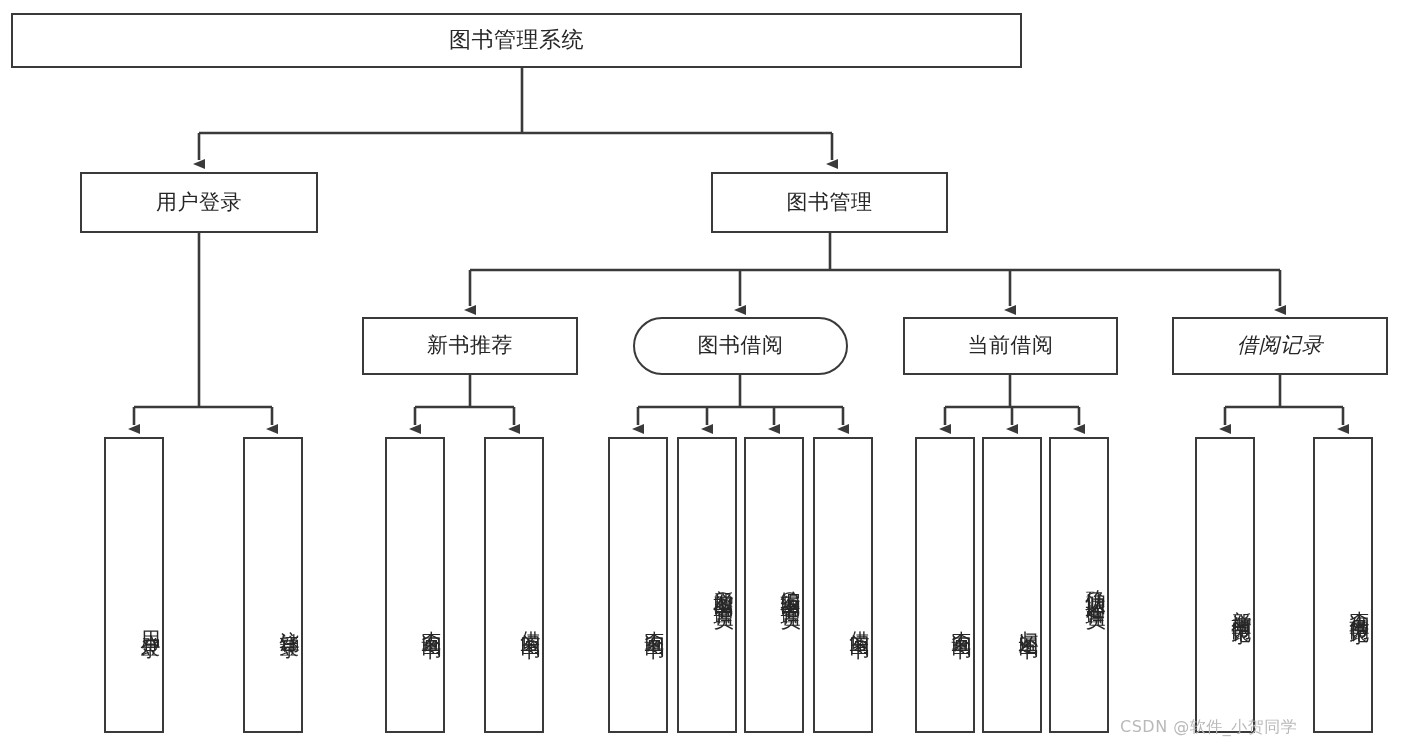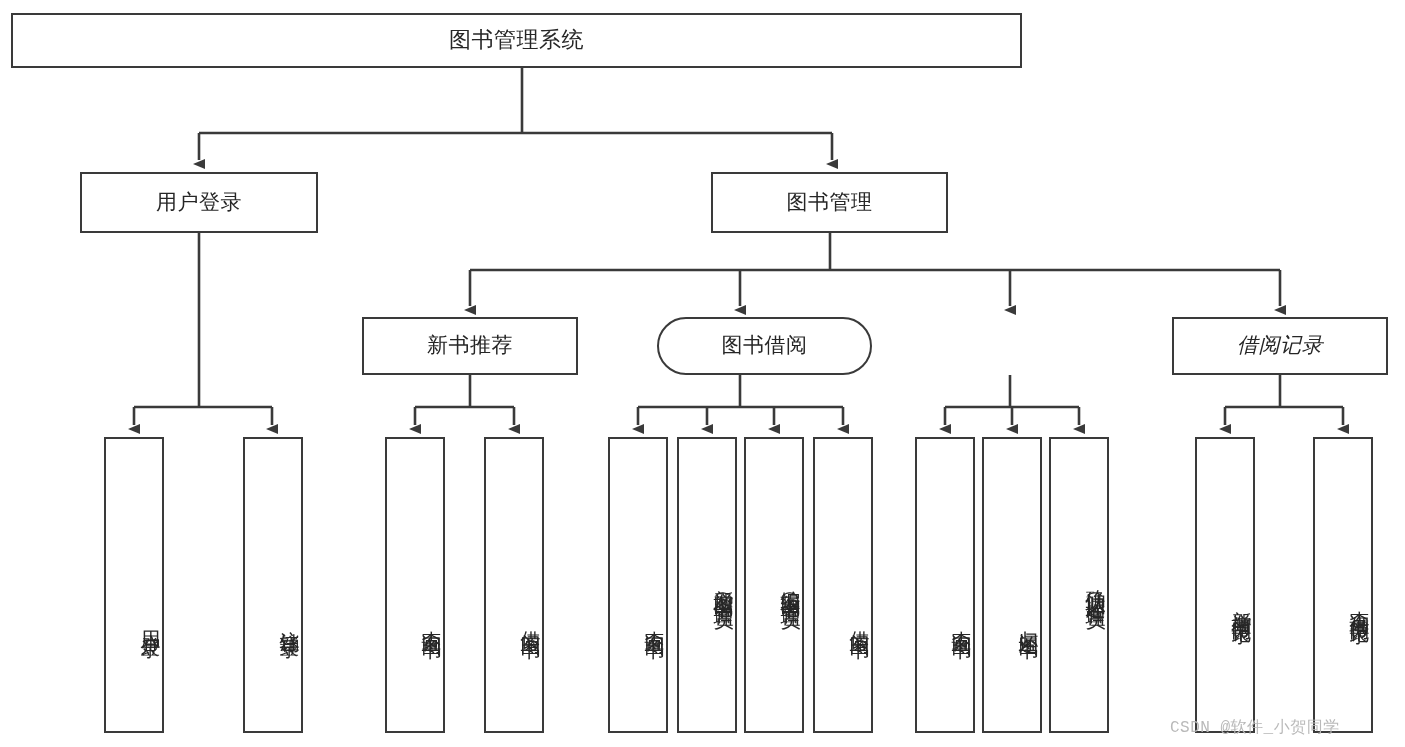--- a/index.html
+++ b/index.html
@@ -132,22 +132,25 @@
   <div class="node node-h" style="left:80px; top:172px; width:238px; height:61px;">
     <span>用户登录</span>
   </div>
   <div class="node node-h" style="left:362px; top:317px; width:216px; height:58px;">
     <span>新书推荐</span>
   </div>
 
   <div class="node node-h" style="left:711px; top:172px; width:237px; height:61px;">
     <span>图书管理</span>
   </div>
-  <div class="node node-h" style="left:657px; top:317px; width:215px; height:58px;border-radius:29px;">
+  <div class="node node-h" style="left:633px; top:317px; width:215px; height:58px;border-radius:29px;">
     <span>图书借阅</span>
+  </div>
+  <div class="node node-h" style="left:903px; top:317px; width:215px; height:58px;">
+    <span>当前借阅</span>
   </div>
   <div class="node node-h" style="left:1172px; top:317px; width:216px; height:58px;font-style:italic;">
     <span>借阅记录</span>
   </div>
 
   <div class="node node-v" style="left:104px; top:437px; width:60px; height:296px; padding-top:72px;">
     <span class="vtxt">用户登录</span>
   </div>
   <div class="node node-v" style="left:243px; top:437px; width:60px; height:296px; padding-top:72px;">
     <span class="vtxt">注销登录</span>
@@ -183,15 +186,15 @@
     <span class="vtxt">确认归还（管理员）</span>
   </div>
 
   <div class="node node-v" style="left:1195px; top:437px; width:60px; height:296px; padding-top:38px;">
     <span class="vtxt">新增借阅记录</span>
   </div>
   <div class="node node-v" style="left:1313px; top:437px; width:60px; height:296px; padding-top:38px;">
     <span class="vtxt">查询借阅记录</span>
   </div>
 
-  <div class="watermark" style="left:1170px; top:717px;font-family:Liberation Mono, monospace;">CSDN @软件_小贺同学</div>
+  <div class="watermark" style="left:1120px; top:717px;">CSDN @软件_小贺同学</div>
 
 </div>
 
 </body></html>

